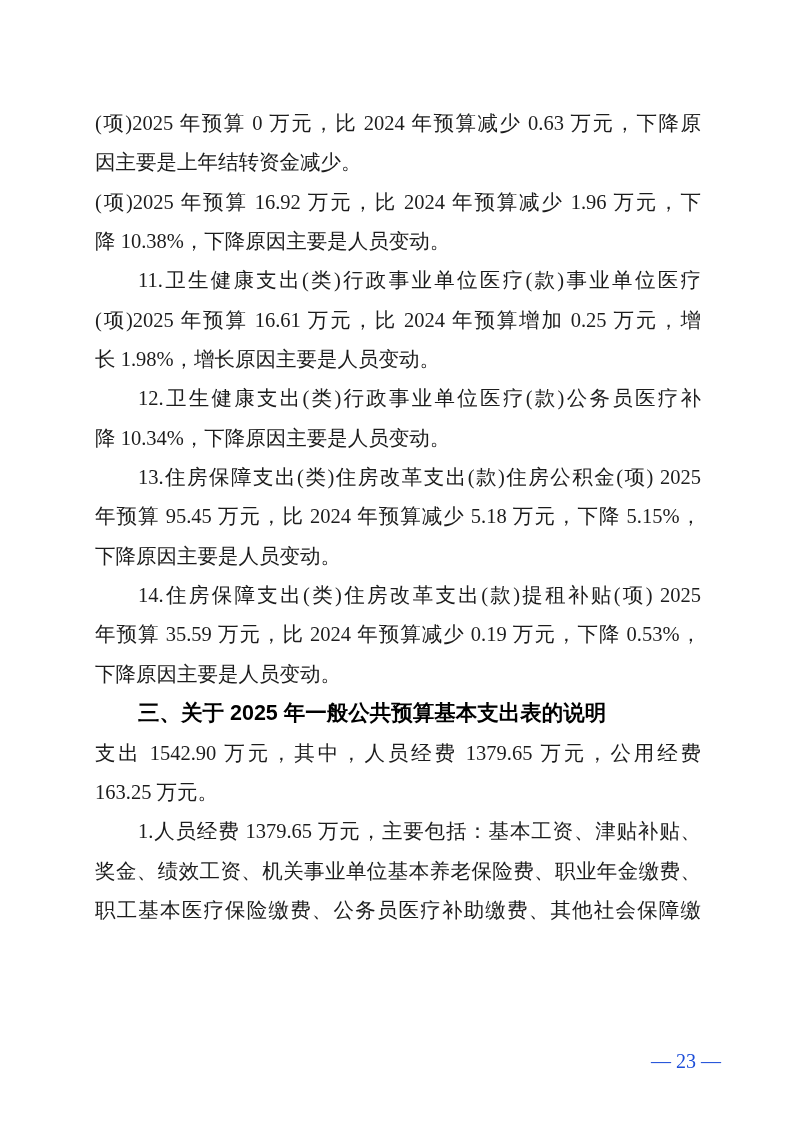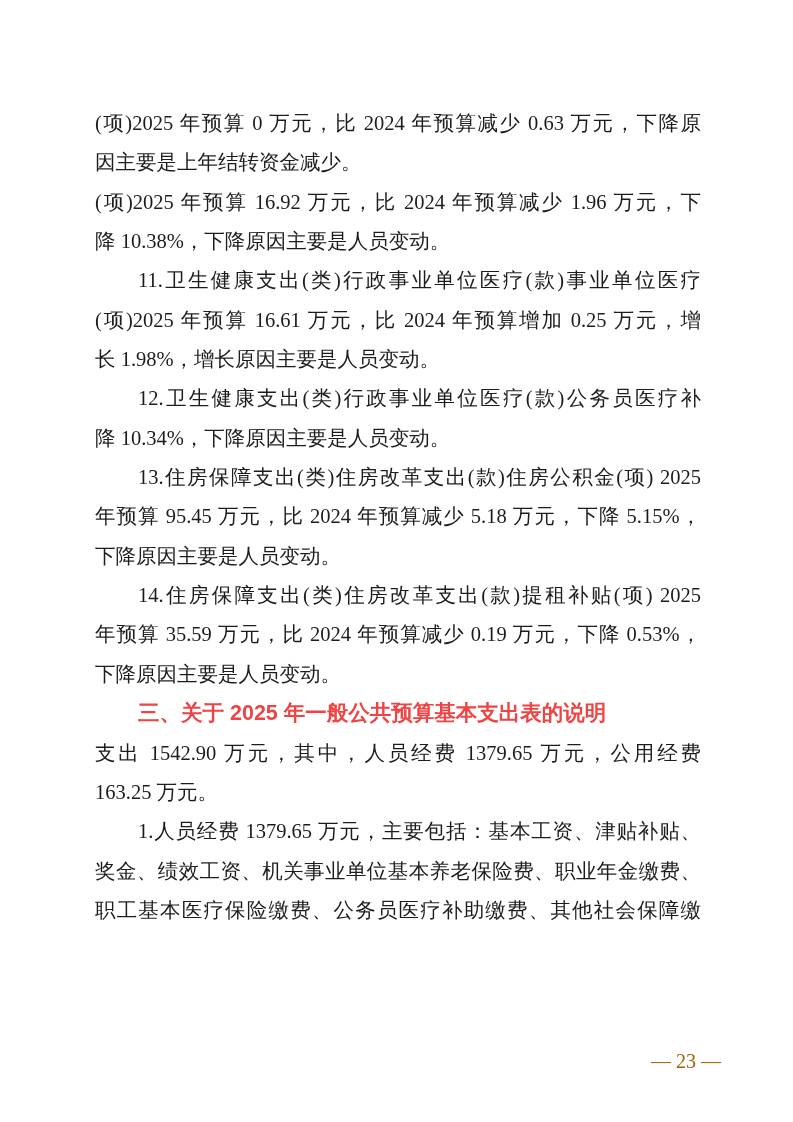--- a/index.html
+++ b/index.html
@@ -37,31 +37,31 @@
     text-align: right;
     text-align-last: left;
   }
   .line.indent {
     padding-left: 43px;
   }
   .line.heading {
     font-family: "Liberation Sans", "DejaVu Sans", sans-serif;
     font-weight: bold;
     font-size: 21.5px;
-    color: #ef4444;
+    color: #000000;
     text-align: left;
     text-align-last: left;
   }
   .footer {
     position: absolute;
     top: 1048px;
     right: 96px;
     font-size: 20px;
     line-height: 26px;
-    color: #a16207;
+    color: #1d4ed8;
     font-family: "Liberation Serif", "DejaVu Serif", serif;
   }
 </style>
 </head>
 <body>
 
 <div class="page">
   <div class="content">
     <div class="line">(项)2025 年预算 0 万元，比 2024 年预算减少 0.63 万元，下降原</div>
     <div class="line last">因主要是上年结转资金减少。</div>

